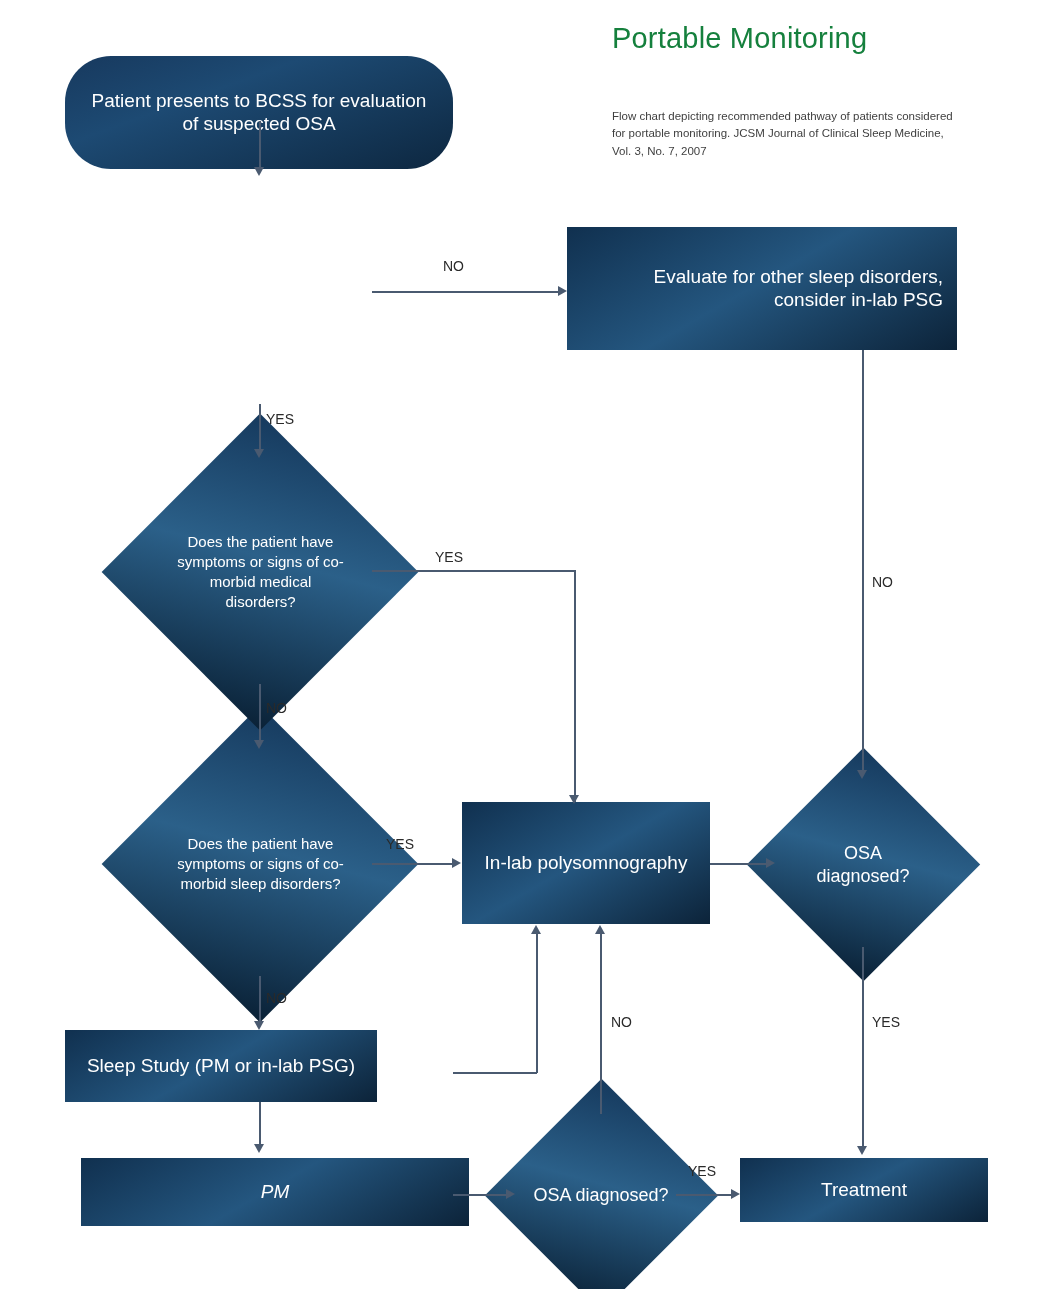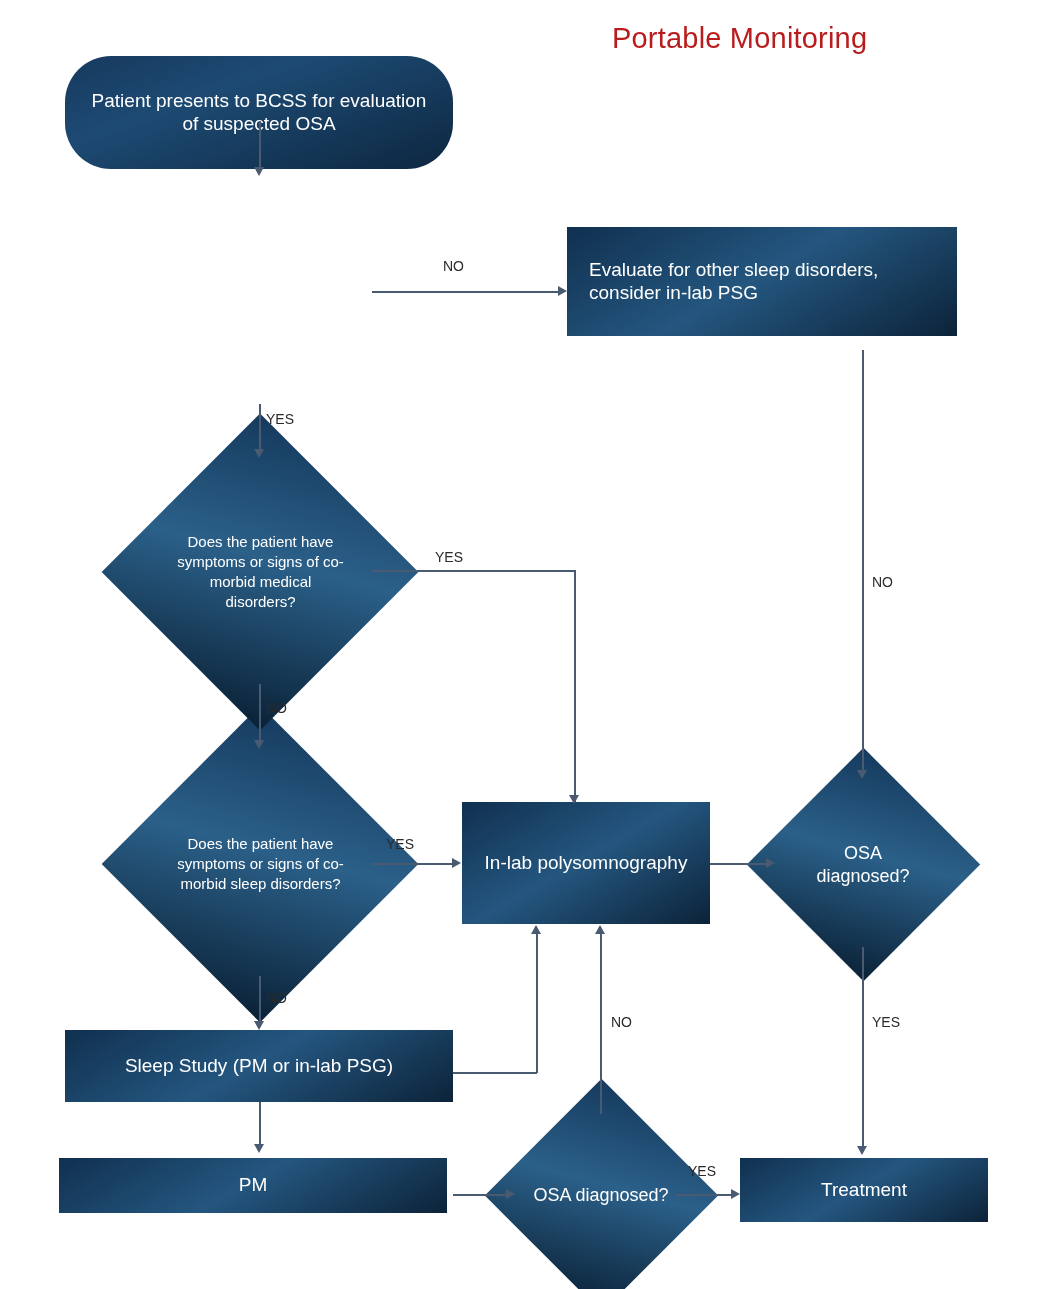--- a/index.html
+++ b/index.html
@@ -70,21 +70,21 @@
     padding: 0 6px;
     box-sizing: border-box;
   }
   .diamond-label.lg {
     font-size: 18px;
     line-height: 1.25;
   }
   
   .title {
     position: absolute;
-    color: #b91c1c;
+    color: #15803d;
     font-size: 29px;
     line-height: 1.3;
     font-weight: 400;
     letter-spacing: 0.2px;
   }
   .caption {
     position: absolute;
     color: #3f3f3f;
     font-size: 11.5px;
     line-height: 1.5;
@@ -125,46 +125,47 @@
   }
 </style>
 </head>
 <body>
 
 <div id="canvas">
 
   <div class="title" style="left:612px; top:20px; width:400px;">
     <div>Portable Monitoring</div>
   </div>
+  <div class="caption" style="left:612px; top:108px;">Flow chart depicting recommended pathway of patients considered for portable monitoring. JCSM Journal of Clinical Sleep Medicine, Vol. 3, No. 7, 2007</div>
 
   <div class="node start-node" style="left:65px; top:8px; width:388px; height:113px;">Patient presents to BCSS for evaluation of suspected OSA</div>
 
 
-  <div class="node rect-node" style="left:567px; top:227px; width:390px; height:109px; justify-content:flex-start; text-align:left; padding-left:22px;">Evaluate for other sleep disorders, consider in-lab PSG</div>
+  <div class="node rect-node" style="left:567px; top:227px; width:390px; height:123px; justify-content:flex-start; text-align:right; padding-left:14px;">Evaluate for other sleep disorders, consider in-lab PSG</div>
 
   <div class="diamond-wrap" style="left:133px; top:752px; width:255px; height:224px;">
     <div class="diamond-bg" style="left:15px; top:0px; width:224px; height:224px;"></div>
     <div class="diamond-label" style="padding:0 40px;">Does the patient have symptoms or signs of co-morbid sleep disorders?</div>
   </div>
 
   <div class="diamond-wrap" style="left:133px; top:460px; width:255px; height:224px;">
     <div class="diamond-bg" style="left:15px; top:0px; width:224px; height:224px;"></div>
     <div class="diamond-label" style="padding:0 40px;">Does the patient have symptoms or signs of co-morbid medical disorders?</div>
   </div>
 
   <div class="node rect-node" style="left:462px; top:802px; width:248px; height:122px;">In-lab polysomnography</div>
 
   <div class="diamond-wrap" style="left:770px; top:782px; width:186px; height:165px;">
     <div class="diamond-bg" style="left:11px; top:0px; width:165px; height:165px;"></div>
     <div class="diamond-label lg" style="padding:0 26px;">OSA diagnosed?</div>
   </div>
 
-  <div class="node rect-node" style="left:65px; top:1030px; width:388px; height:72px;">Sleep Study (PM or in-lab PSG)</div>
-
-  <div class="node rect-node" style="left:59px; top:1158px; width:388px; height:55px;">PM</div>
+  <div class="node rect-node" style="left:65px; top:1030px; width:312px; height:72px;">Sleep Study (PM or in-lab PSG)</div>
+
+  <div class="node rect-node" style="left:81px; top:1158px; width:388px; height:68px;font-style:italic;">PM</div>
 
   <div class="diamond-wrap" style="left:508px; top:1110px; width:186px; height:170px;">
     <div class="diamond-bg" style="left:11px; top:3px; width:165px; height:165px;"></div>
     <div class="diamond-label lg" style="padding:0 24px;">OSA diagnosed?</div>
   </div>
 
   <div class="node rect-node" style="left:740px; top:1158px; width:248px; height:64px;">Treatment</div>
 
   <div class="line v-line" style="left:259px; top:121px; height:50px;"></div>
   <div class="arrow arrow-down" style="left:254px; top:167px;"></div>

